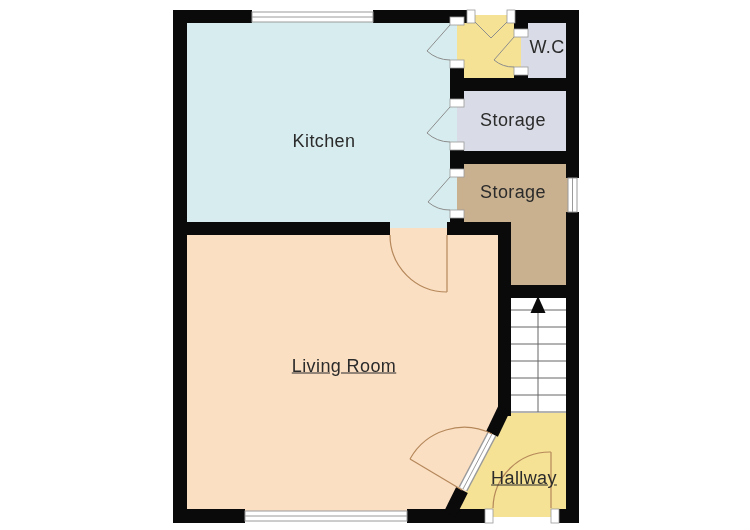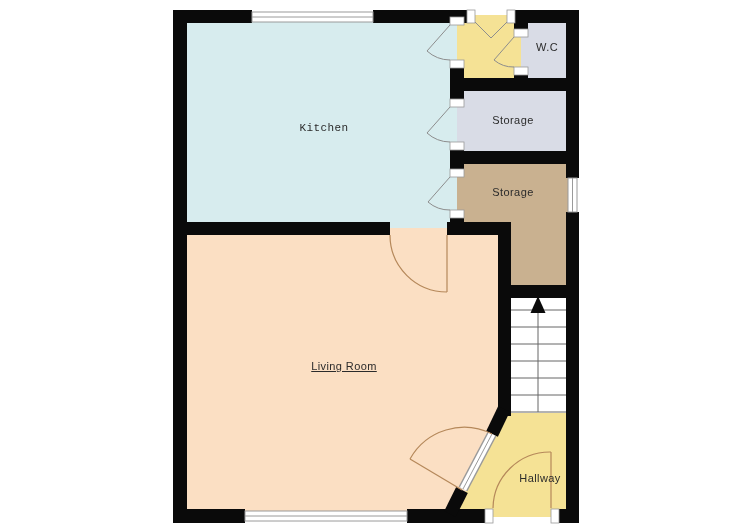--- a/index.html
+++ b/index.html
@@ -8,21 +8,21 @@
     width:750px;height:530px;
     background:#ffffff;
     overflow:hidden;
     font-family:"Liberation Sans", sans-serif;
   }
   .plan-svg{position:absolute;left:0;top:0;}
   .labels{position:absolute;left:0;top:0;width:750px;height:530px;pointer-events:none;}
   .room-label{
     position:absolute;
     transform:translate(-50%,-50%);
-    font-size:11px;
+    font-size:18px;
     letter-spacing:0.4px;
     color:#2b2b2b;
     white-space:nowrap;
   }
 </style>
 </head>
 <body>
 
 <div class="frame">
 
@@ -138,21 +138,21 @@
       <path d="M 390,235 A 57,57 0 0 0 447,292"></path>
       <line x1="447" y1="235" x2="447" y2="292"></line>
       <path d="M 492,434 A 62,62 0 0 0 410,459"></path>
       <line x1="462" y1="490" x2="410" y2="459"></line>
       <path d="M 493,508 A 57,57 0 0 1 551,452"></path>
       <line x1="551" y1="508" x2="551" y2="452"></line>
     </g>
   </svg>
 
   <div class="labels">
-    <span class="room-label" style="left:324px;top:128px;font-family:Liberation Mono, monospace;">Kitchen</span>
+    <span class="room-label" style="left:324px;top:141px;">Kitchen</span>
     <span class="room-label" style="left:344px;top:366px;text-decoration:underline;">Living Room</span>
     <span class="room-label" style="left:547px;top:47px;">W.C</span>
     <span class="room-label" style="left:513px;top:120px;">Storage</span>
     <span class="room-label" style="left:513px;top:192px;">Storage</span>
-    <span class="room-label" style="left:540px;top:478px;">Hallway</span>
+    <span class="room-label" style="left:524px;top:478px;text-decoration:underline;">Hallway</span>
   </div>
 
 </div>
 
 </body></html>

